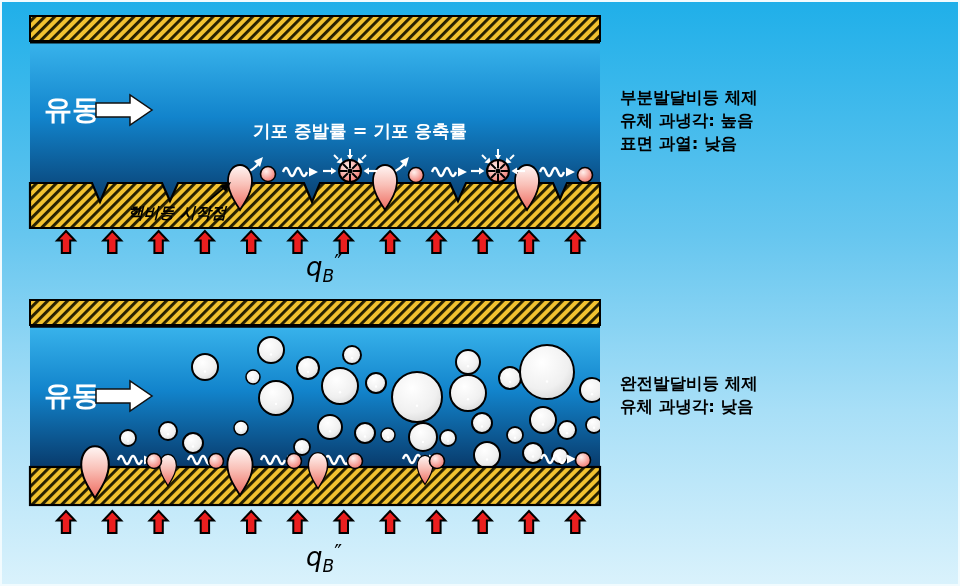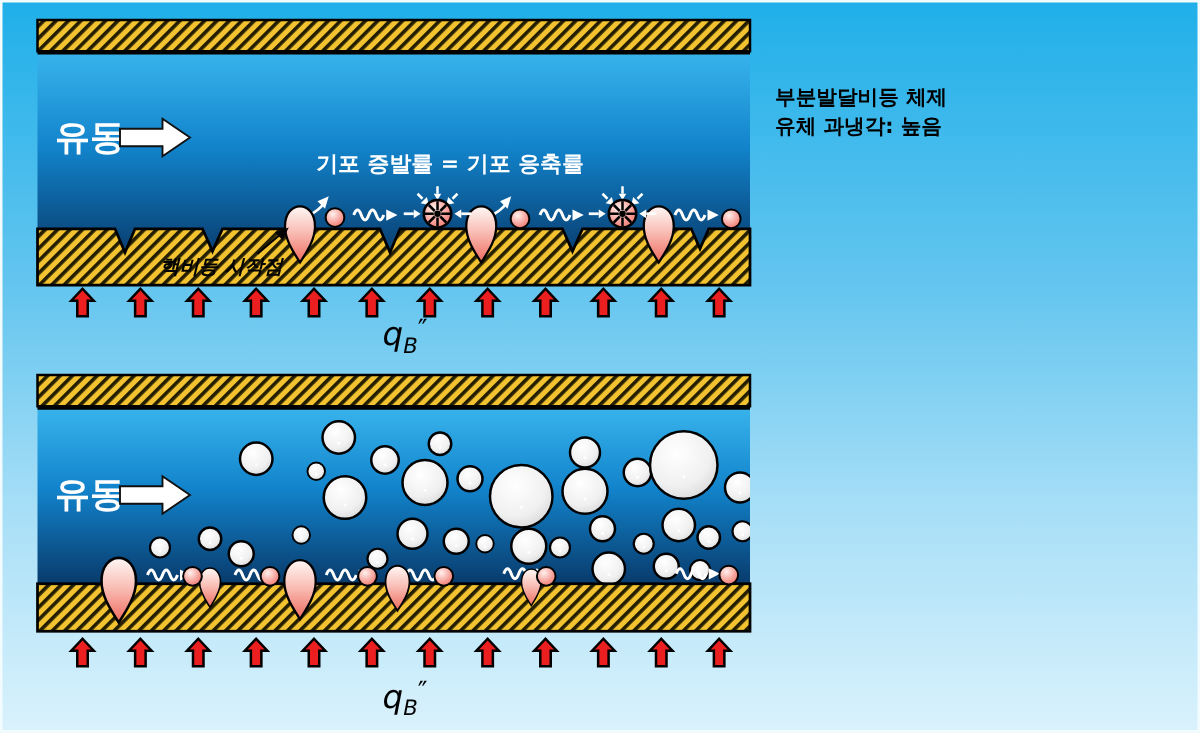--- a/index.html
+++ b/index.html
@@ -5,42 +5,45 @@
   html,body{margin:0;padding:0;}
   body{
     width:960px;height:586px;position:relative;overflow:hidden;
     background:linear-gradient(180deg,#1FAFE9 0%,#66C6EF 40%,#A8DFF7 70%,#DAF2FC 100%);
     font-family:"DejaVu Sans","Liberation Sans",sans-serif;
   }
   .frame{position:absolute;inset:0;border:2px solid #F2FBFE;pointer-events:none;z-index:30;}
   svg.diagram{position:absolute;left:0;top:0;z-index:5;}
   .info{
     position:absolute;left:620px;z-index:10;color:#000;
-    font-weight:bold;font-size:16.5px;line-height:23px;white-space:nowrap;
+    font-weight:bold;font-size:16.5px;line-height:23px;white-space:nowrap;margin-top:20px;
   }
   .info-top{top:66px;}
   .info-bottom{top:352px;}
   .t-balance{fill:#fff;font-weight:bold;font-size:17.5px;}
   .t-flow{fill:#fff;font-weight:bold;font-size:28px;}
   .t-onb{fill:#000;font-weight:bold;font-style:italic;font-size:15.5px;}
   .t-q{fill:#000;font-size:26px;font-style:italic;}
   .t-qsub{font-size:17px;}
   .t-qprime{font-size:21px;font-style:normal;}
 </style>
 </head>
 <body>
 
 <div class="frame"></div>
 
 <div class="info info-top">
   <div>부분발달비등 체제</div>
   <div>유체 과냉각: 높음</div>
+  <div>표면 과열: 낮음</div>
 </div>
 
 <div class="info info-bottom">
+  <div>완전발달비등 체제</div>
+  <div>유체 과냉각: 낮음</div>
 </div>
 
 <svg class="diagram" width="960" height="586" viewBox="0 0 960 586">
   <defs>
     <pattern id="hatch" width="7" height="7" patternUnits="userSpaceOnUse" patternTransform="rotate(-45)">
       <rect width="7" height="7" fill="#F2C230"></rect>
       <rect width="7" height="2.9" fill="#241E00"></rect>
     </pattern>
     <linearGradient id="gFluid" x1="0" y1="0" x2="0" y2="1">
       <stop offset="0" stop-color="#39B4EC"></stop>

